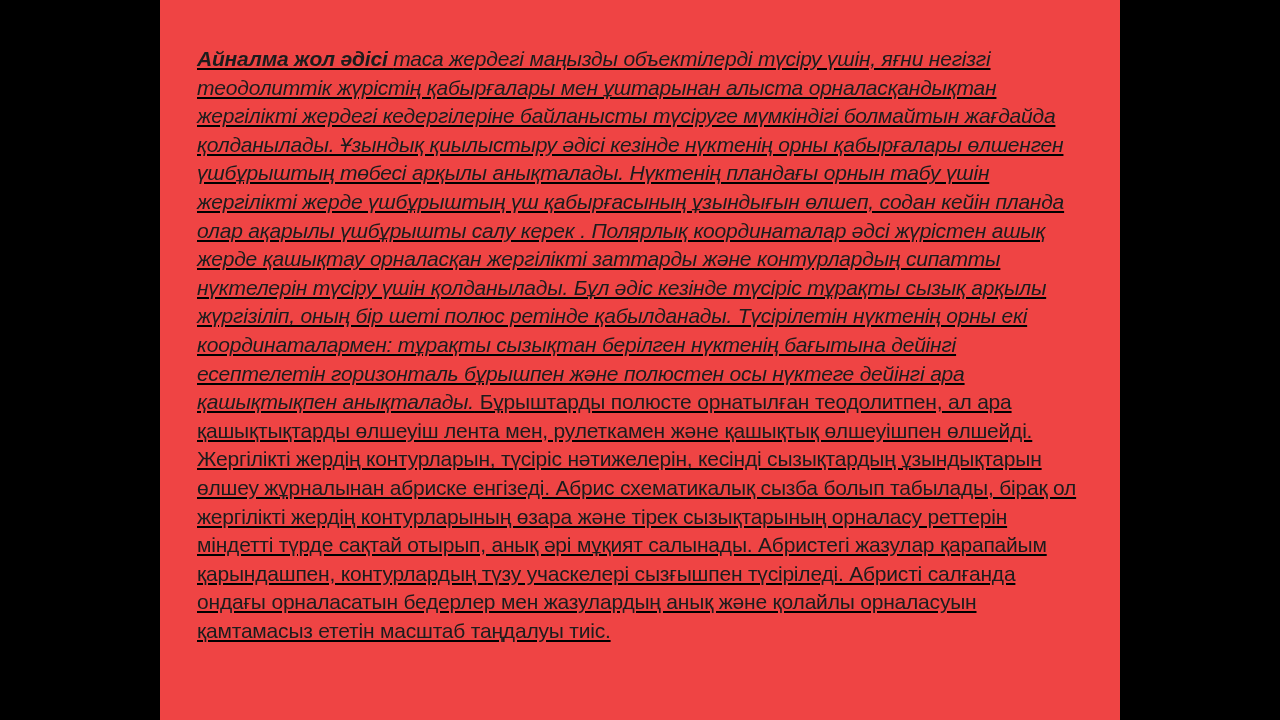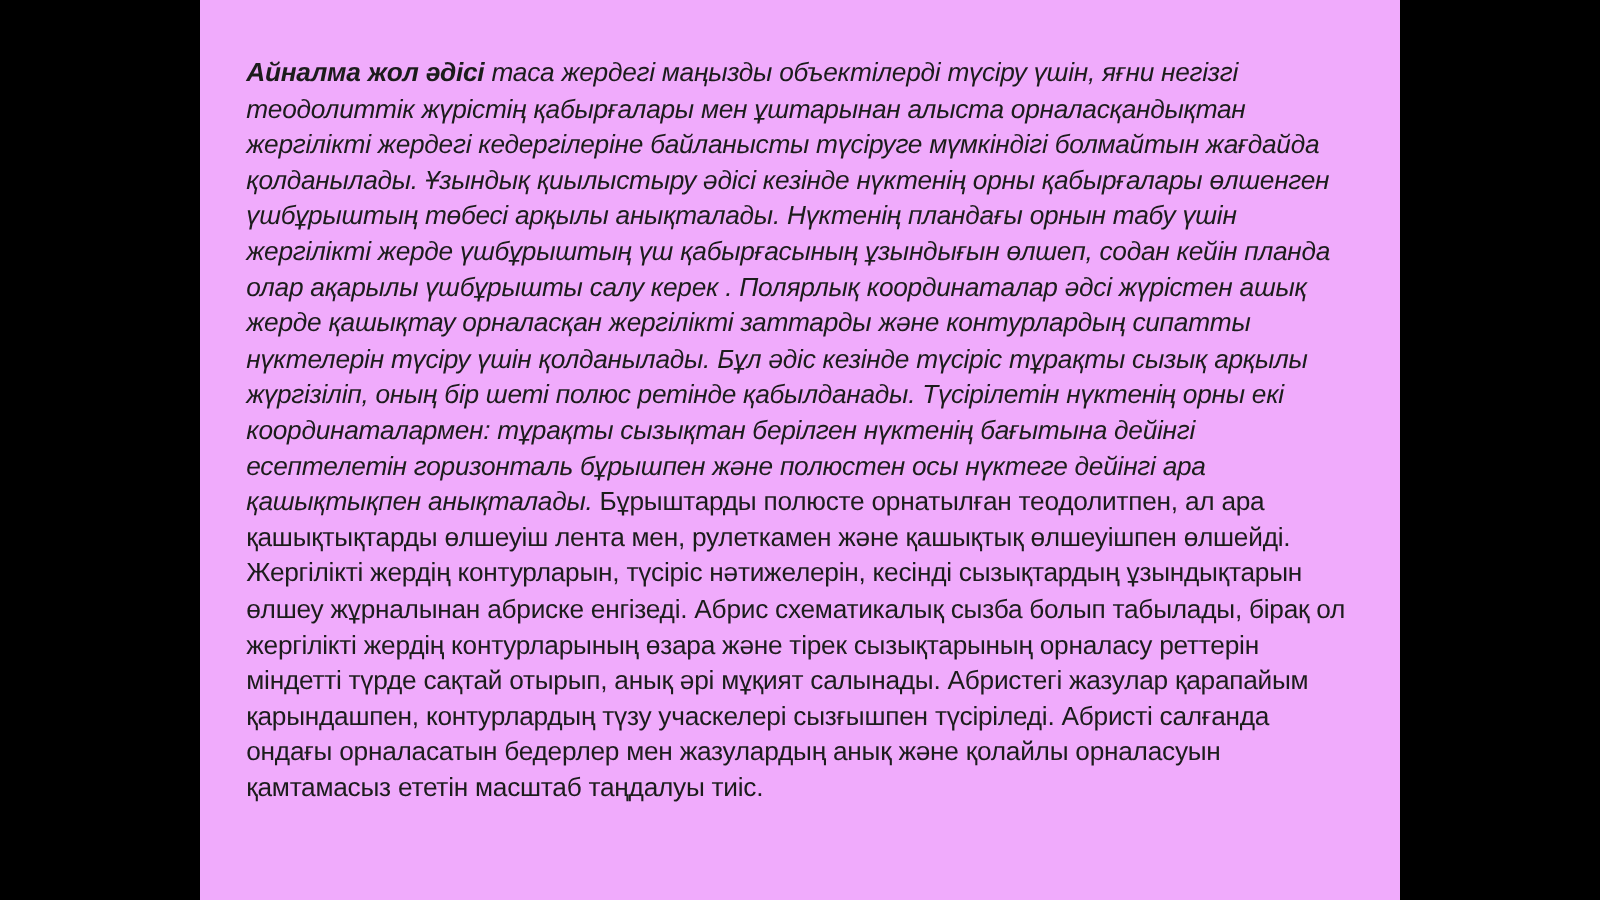--- a/index.html
+++ b/index.html
@@ -42,17 +42,17 @@
   }
   .seg-bold-italic { font-weight: 700; font-style: italic; }
   .seg-italic      { font-style: italic; }
   .seg-regular     { font-style: normal; font-weight: 400; }
 </style>
 </head>
 <body>
 
 <div class="frame">
   <div class="bar left" style="background: rgb(0, 0, 0);"></div>
-  <div class="page" style="background: #f0abfc;">
+  <div class="page" style="background: #ef4444; text-decoration: underline;">
     <p class="doc-text" style="color: rgb(28, 28, 28);"><span class="seg-bold-italic">Айналма жол әдісі </span><span class="seg-italic">таса жердегі маңызды объектілерді түсіру үшін, яғни негізгі теодолиттік жүрістің қабырғалары мен ұштарынан алыста орналасқандықтан жергілікті жердегі кедергілеріне байланысты түсіруге мүмкіндігі болмайтын жағдайда қолданылады. Ұзындық қиылыстыру әдісі кезінде нүктенің орны қабырғалары өлшенген үшбұрыштың төбесі арқылы анықталады. Нүктенің пландағы орнын табу үшін жергілікті жерде үшбұрыштың үш қабырғасының ұзындығын өлшеп, содан кейін планда олар ақарылы үшбұрышты салу керек . Полярлық координаталар әдсі жүрістен ашық жерде қашықтау орналасқан жергілікті заттарды және контурлардың сипатты нүктелерін түсіру үшін қолданылады. Бұл әдіс кезінде түсіріс тұрақты сызық арқылы жүргізіліп, оның бір шеті полюс ретінде қабылданады. Түсірілетін нүктенің орны екі координаталармен: тұрақты сызықтан берілген нүктенің бағытына дейінгі есептелетін горизонталь бұрышпен және полюстен осы нүктеге дейінгі ара қашықтықпен анықталады.</span><span class="seg-regular"> Бұрыштарды полюсте орнатылған теодолитпен, ал ара қашықтықтарды өлшеуіш лента мен, рулеткамен және қашықтық өлшеуішпен өлшейді. Жергілікті жердің контурларын, түсіріс нәтижелерін, кесінді сызықтардың ұзындықтарын өлшеу жұрналынан абриске енгізеді. Абрис схематикалық сызба болып табылады, бірақ ол жергілікті жердің контурларының өзара және тірек сызықтарының орналасу реттерін міндетті түрде сақтай отырып, анық әрі мұқият салынады. Абристегі жазулар қарапайым қарындашпен, контурлардың түзу учаскелері сызғышпен түсіріледі. Абристі салғанда ондағы орналасатын бедерлер мен жазулардың анық және қолайлы орналасуын қамтамасыз ететін масштаб таңдалуы тиіс.</span></p>
   </div>
   <div class="bar right" style="background: rgb(0, 0, 0);"></div>
 </div>
 
 </body></html>

